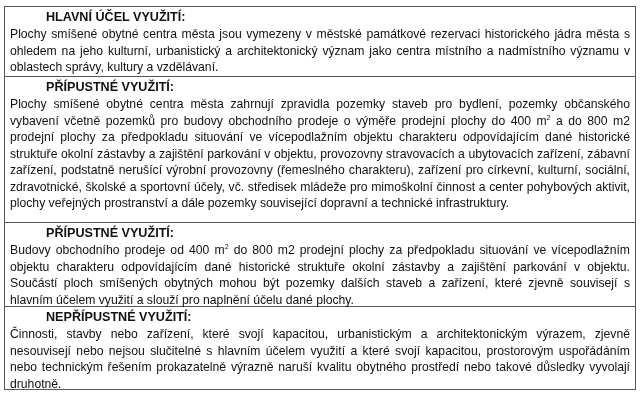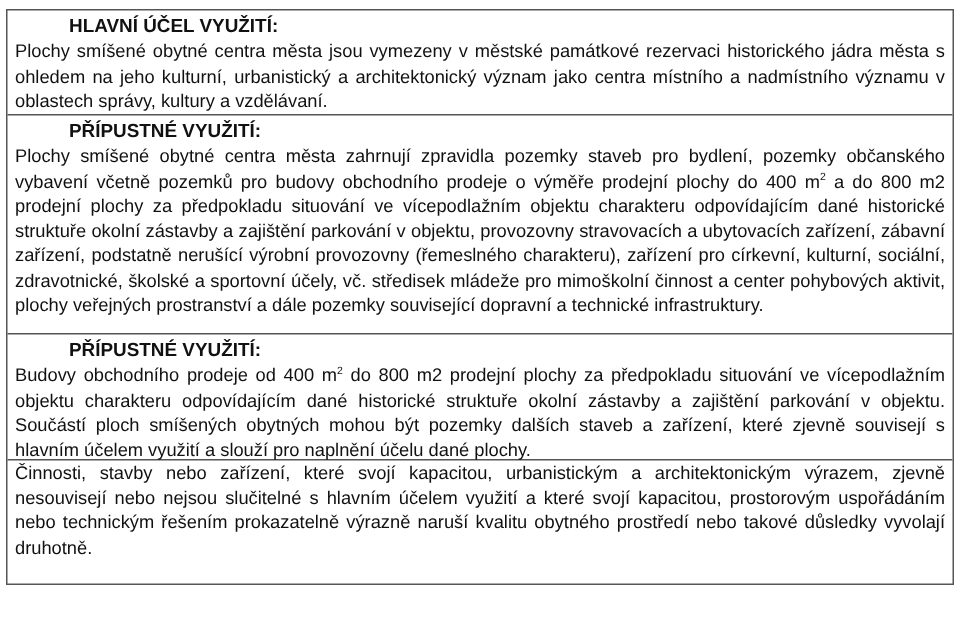--- a/index.html
+++ b/index.html
@@ -87,16 +87,17 @@
     <div class="section-head">PŘÍPUSTNÉ VYUŽITÍ:</div>
     <div class="section-body"><span>Plochy smíšené obytné centra města zahrnují zpravidla pozemky staveb pro bydlení, pozemky občanského vybavení včetně pozemků pro budovy obchodního prodeje o výměře prodejní plochy do 400 m</span><sup>2</sup><span> a do 800 m2 prodejní plochy za předpokladu situování ve vícepodlažním objektu charakteru odpovídajícím dané historické struktuře okolní zástavby a zajištění parkování v objektu, provozovny stravovacích a ubytovacích zařízení, zábavní zařízení, podstatně nerušící výrobní provozovny (řemeslného charakteru), zařízení pro církevní, kulturní, sociální, zdravotnické, školské a sportovní účely, vč. středisek mládeže pro mimoškolní činnost a center pohybových aktivit, plochy veřejných prostranství a dále pozemky související dopravní a technické infrastruktury.</span></div>
   </div>
 
   <div class="row row-podminene">
     <div class="section-head">PŘÍPUSTNÉ VYUŽITÍ:</div>
     <div class="section-body"><span>Budovy obchodního prodeje od 400 m</span><sup>2</sup><span> do 800 m2 prodejní plochy za předpokladu situování ve vícepodlažním objektu charakteru odpovídajícím dané historické struktuře okolní zástavby a zajištění parkování v objektu. Součástí ploch smíšených obytných mohou být pozemky dalších staveb a zařízení, které zjevně souvisejí s hlavním účelem využití a slouží pro naplnění účelu dané plochy.</span></div>
   </div>
 
   <div class="row row-nepripustne">
+    <div class="section-head">NEPŘÍPUSTNÉ VYUŽITÍ:</div>
     <div class="section-body">Činnosti, stavby nebo zařízení, které svojí kapacitou, urbanistickým a architektonickým výrazem, zjevně nesouvisejí nebo nejsou slučitelné s hlavním účelem využití a které svojí kapacitou, prostorovým uspořádáním nebo technickým řešením prokazatelně výrazně naruší kvalitu obytného prostředí nebo takové důsledky vyvolají druhotně.</div>
   </div>
 
 </div>
 
 </body></html>

